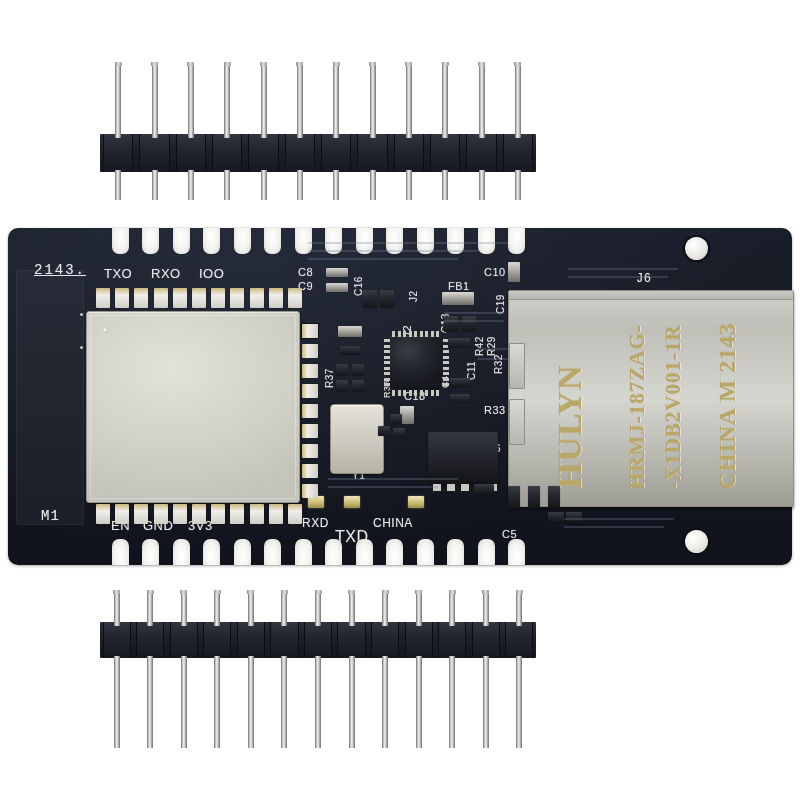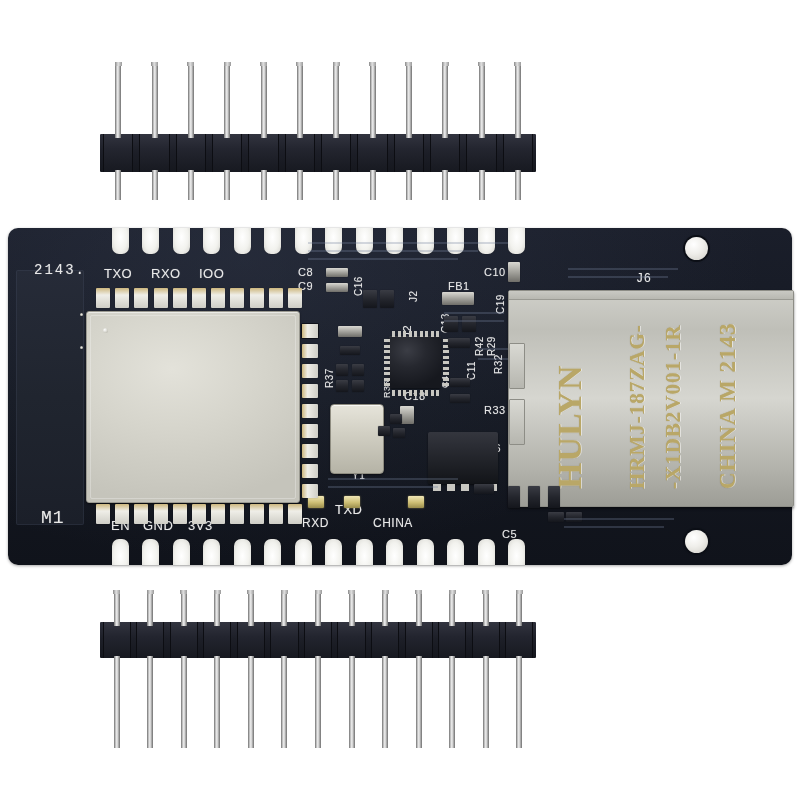--- a/index.html
+++ b/index.html
@@ -239,39 +239,39 @@
       <div class="pin-tip" style="left: 378px; top: 0px; width: 7px; height: 4px;"></div>
       <div class="pin" style="left: 414.833px; top: 0px; width: 6px; height: 76px;"></div>
       <div class="pin" style="left: 414.833px; top: 108px; width: 6px; height: 30px;"></div>
       <div class="pin-tip" style="left: 414.333px; top: 0px; width: 7px; height: 4px;"></div>
     </div>
 
   <div class="pcb" style="left:8px;top:228px;width:784px;height:337px;">
 
     <div class="pcb-antenna" style="left:8px;top:42px;width:68px;height:255px;"></div>
 
-    <div class="silk abs" style="left:26px;top:34px;font-size:14px;letter-spacing:2px;font-family:'Liberation Mono',monospace;">2143.</div>
-
-    <div class="silk abs" style="left:33px;top:280px;font-size:18px;letter-spacing:1px;font-family:'Liberation Mono',monospace;">M1</div>
+    <div class="silk abs" style="left:26px;top:34px;font-size:14px;letter-spacing:2px;font-family:'Liberation Mono',monospace;text-decoration:underline;">2143.</div>
+
+    <div class="silk abs" style="left:33px;top:280px;font-size:14px;letter-spacing:1px;font-family:'Liberation Mono',monospace;">M1</div>
 
     <div class="silk abs" style="left:628px;top:44px;font-size:12px;font-family:'Liberation Mono',monospace;">J6</div>
 
     <div class="mount-hole" style="left:677px;top:9px;width:23px;height:23px;"></div>
     <div class="mount-hole" style="left:677px;top:302px;width:23px;height:23px;"></div>
 
     <div class="silk abs" style="left:96px;top:38px;font-size:13px;">TXO</div>
     <div class="silk abs" style="left:143px;top:38px;font-size:13px;">RXO</div>
     <div class="silk abs" style="left:191px;top:38px;font-size:13px;">IOO</div>
 
     <div class="silk abs" style="left:103px;top:290px;font-size:13px;">EN</div>
     <div class="silk abs" style="left:135px;top:290px;font-size:13px;">GND</div>
     <div class="silk abs" style="left:180px;top:290px;font-size:13px;">3V3</div>
 
     <div class="silk abs" style="left:294px;top:288px;font-size:12px;">RXD</div>
-    <div class="silk abs" style="left:327px;top:274px;font-size:13px;">TXD</div>
+    <div class="silk abs" style="left:327px;top:300px;font-size:16px;">TXD</div>
     <div class="silk abs" style="left:365px;top:288px;font-size:12px;">CHINA</div>
 
     <div class="silk abs" style="left:290px;top:38px;font-size:11px;">C8</div>
     <div class="silk abs" style="left:290px;top:52px;font-size:11px;">C9</div>
     <div class="silk abs rot90" style="left:345px;top:68px;font-size:10px;">C16</div>
     <div class="silk abs" style="left:476px;top:38px;font-size:11px;">C10</div>
     <div class="silk abs rot90" style="left:487px;top:86px;font-size:10px;">C19</div>
     <div class="silk abs" style="left:440px;top:52px;font-size:11px;">FB1</div>
     <div class="silk abs rot90" style="left:432px;top:105px;font-size:10px;">C13</div>
     <div class="silk abs rot90" style="left:400px;top:74px;font-size:10px;">J2</div>

